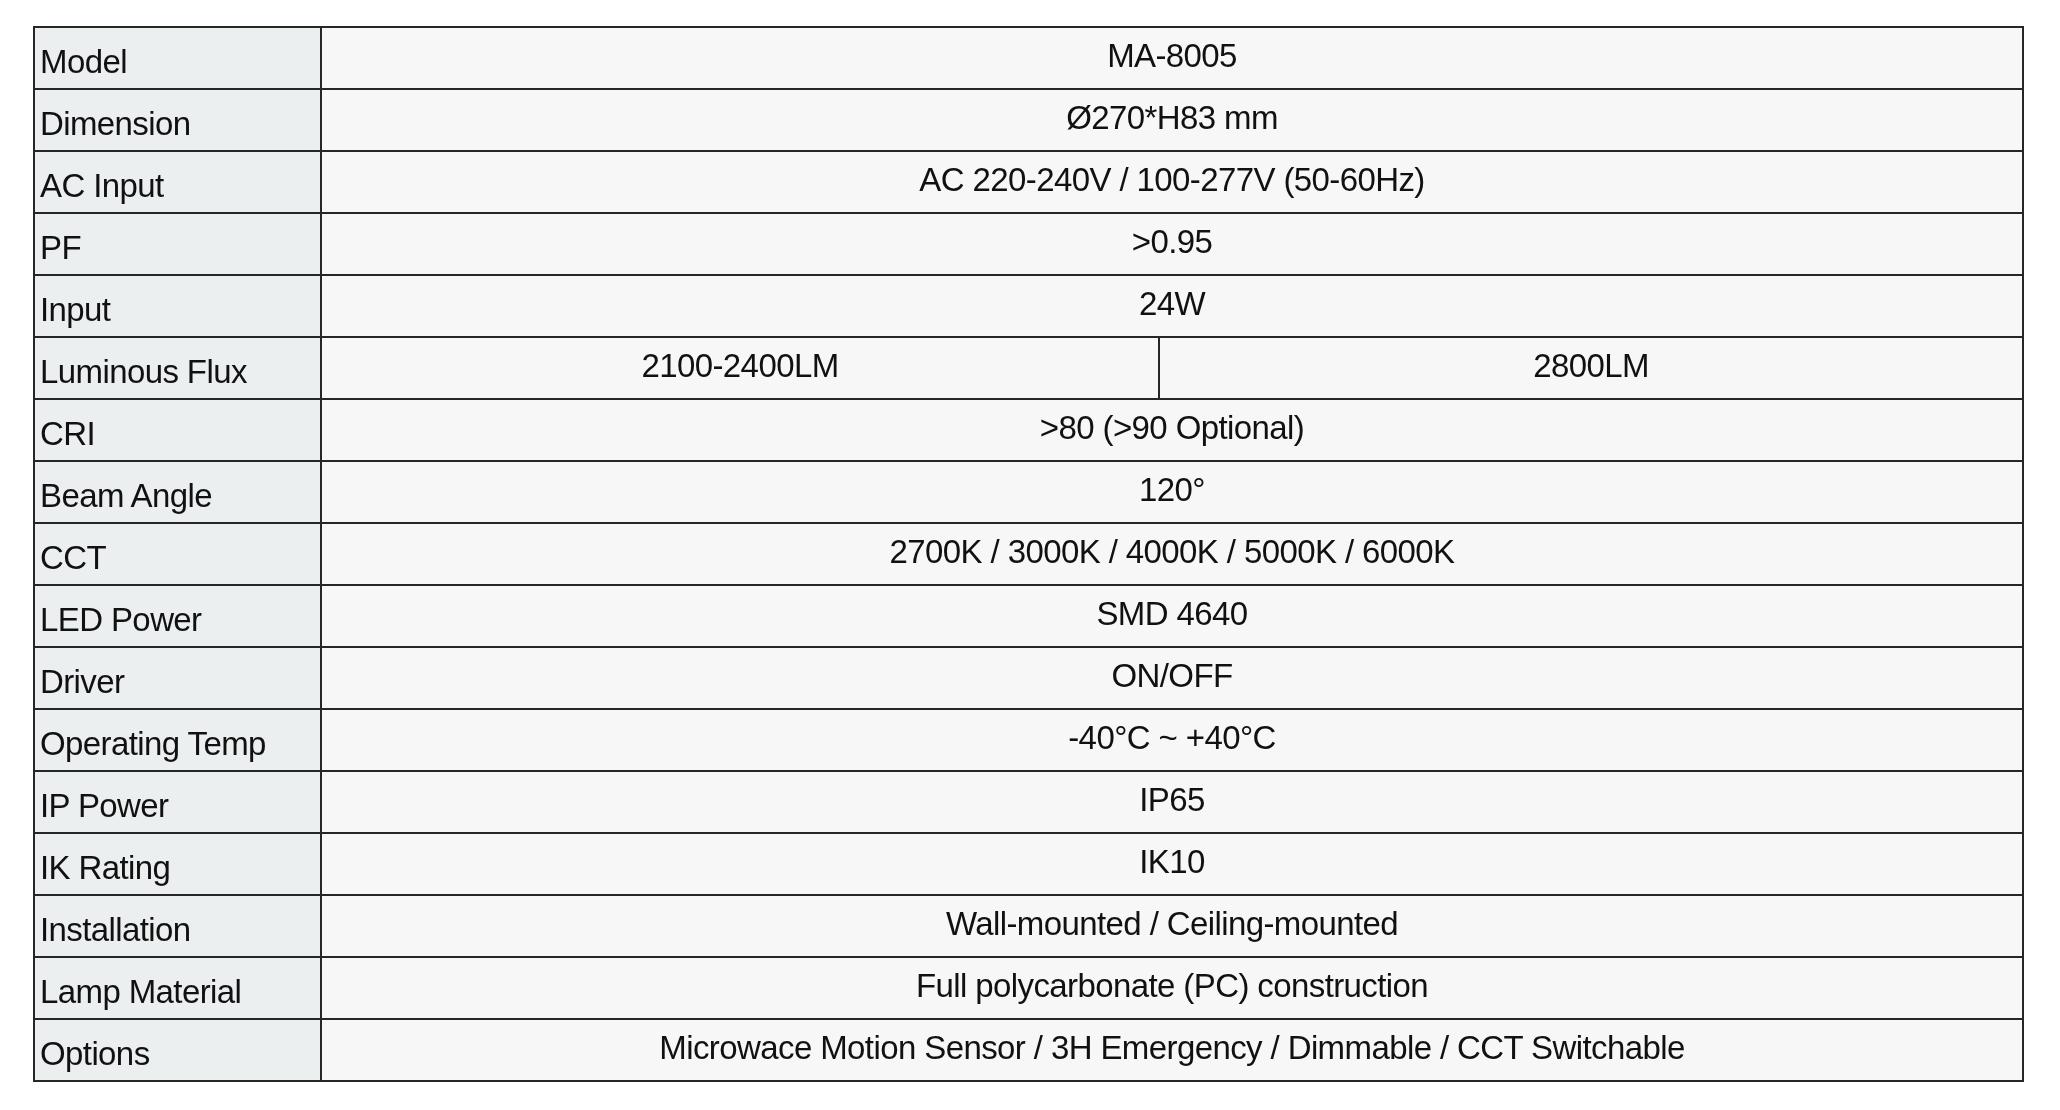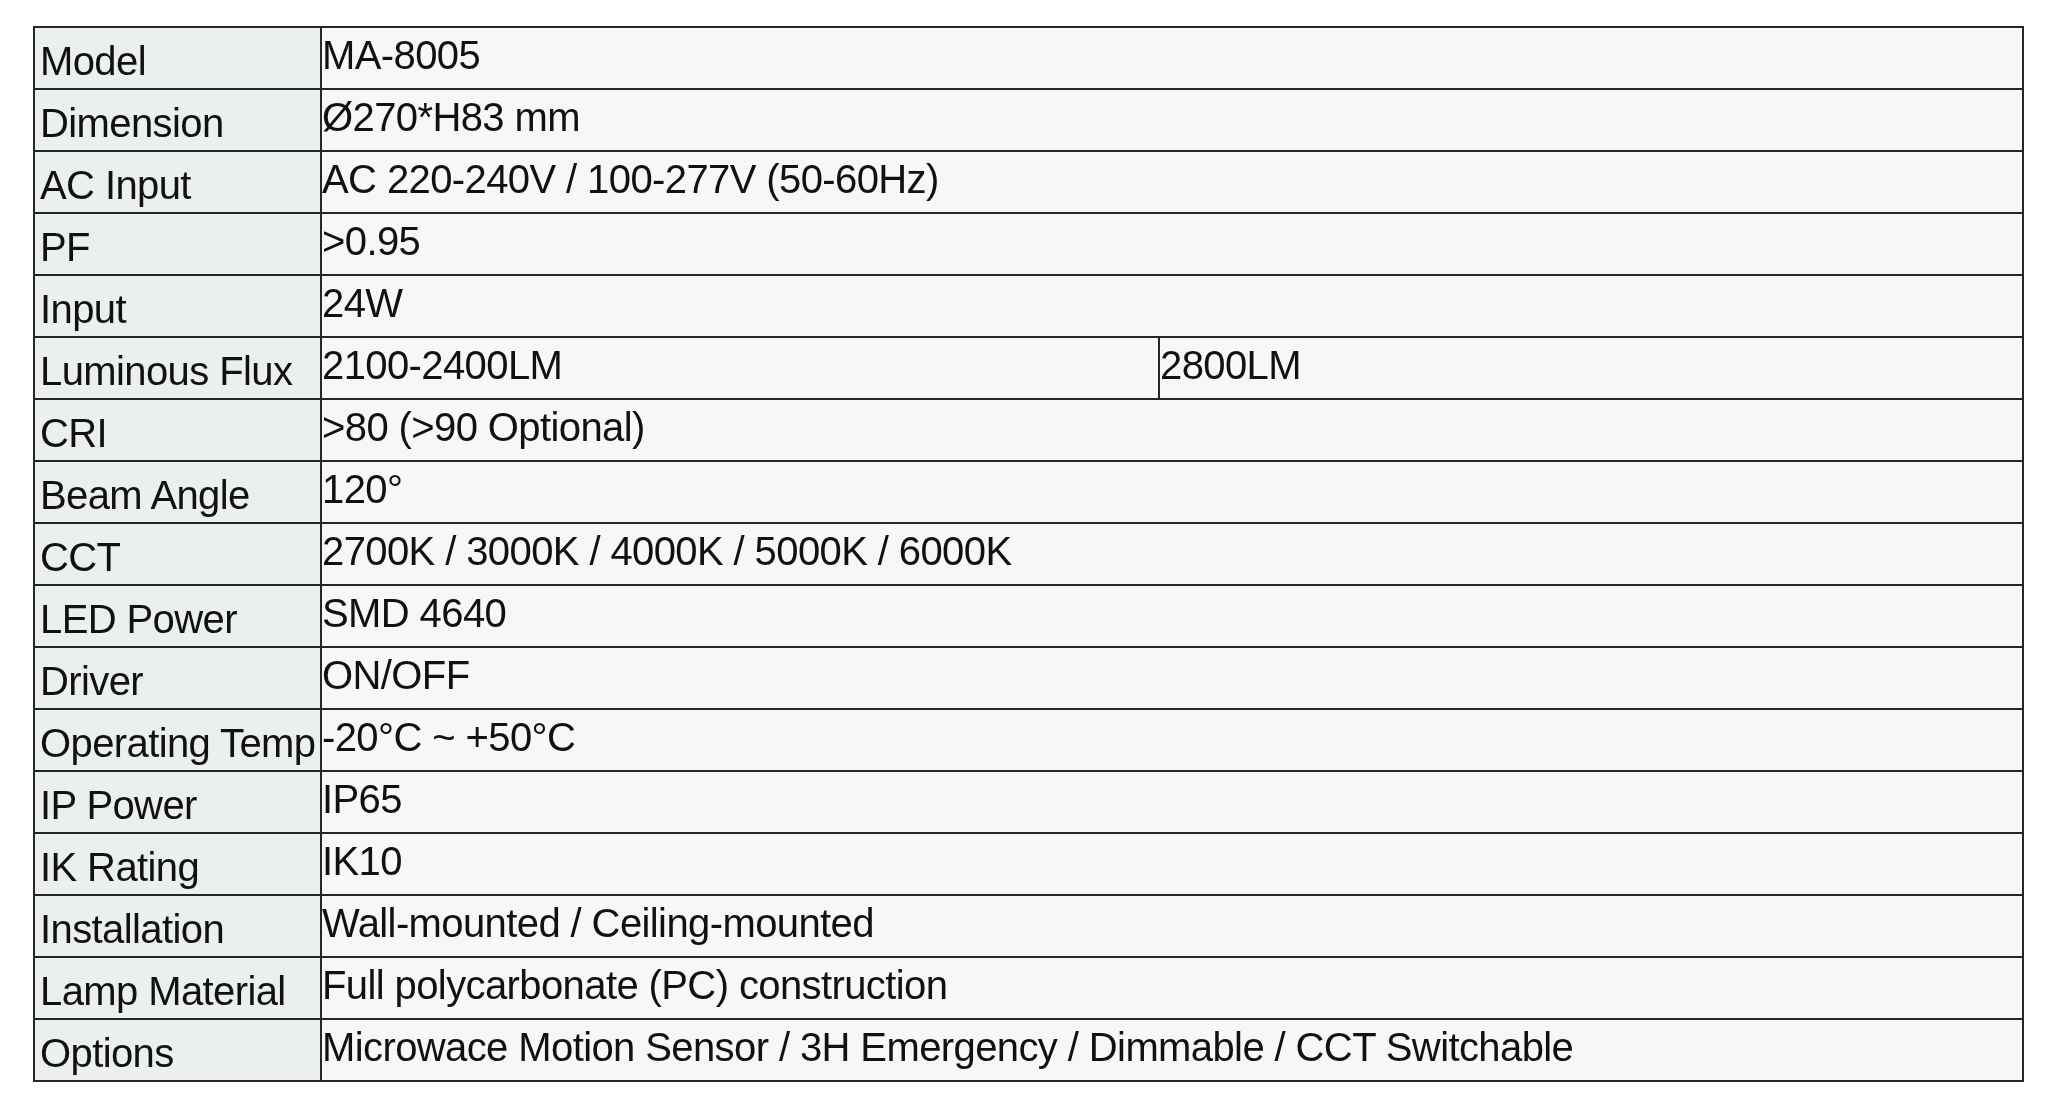--- a/index.html
+++ b/index.html
@@ -4,29 +4,29 @@
   <style>
     html, body { margin: 0; padding: 0; background: #ffffff; }
     body { width: 2060px; height: 1110px; position: relative; overflow: hidden;
            font-family: "Liberation Sans", sans-serif; color: #111; }
     .spec-table {
       position: absolute; left: 33px; top: 26px; width: 1989px;
       border-collapse: collapse; table-layout: fixed;
     }
     .spec-table td {
       border: 2px solid #262626; height: 54px; padding: 0;
-      font-size: 40px; line-height: 1; letter-spacing: -0.6px;
+      font-size: 33px; line-height: 1; letter-spacing: -0.6px;
       white-space: nowrap; overflow: hidden;
     }
     .spec-table td.label {
       background: #eceff0; text-align: left; padding-left: 5px; padding-top: 6px;
       width: 282px;
     }
     .spec-table td.value {
-      background: #f7f7f7; padding-top: 0; padding-bottom: 6px;
+      background: #f7f7f7; text-align: center; padding-top: 0; padding-bottom: 6px;
     }
   </style>
 </head>
 <body>
 
 <table class="spec-table">
   <colgroup>
     <col style="width:287px">
     <col style="width:838px">
     <col style="width:864px">
@@ -72,21 +72,21 @@
     <tr>
       <td class="label">LED Power</td>
       <td class="value" colspan="2">SMD 4640</td>
     </tr>
     <tr>
       <td class="label">Driver</td>
       <td class="value" colspan="2">ON/OFF</td>
     </tr>
     <tr>
       <td class="label">Operating Temp</td>
-      <td class="value" colspan="2">-20°C ~ +50°C</td>
+      <td class="value" colspan="2">-40°C ~ +40°C</td>
     </tr>
     <tr>
       <td class="label">IP Power</td>
       <td class="value" colspan="2">IP65</td>
     </tr>
     <tr>
       <td class="label">IK Rating</td>
       <td class="value" colspan="2">IK10</td>
     </tr>
     <tr>

